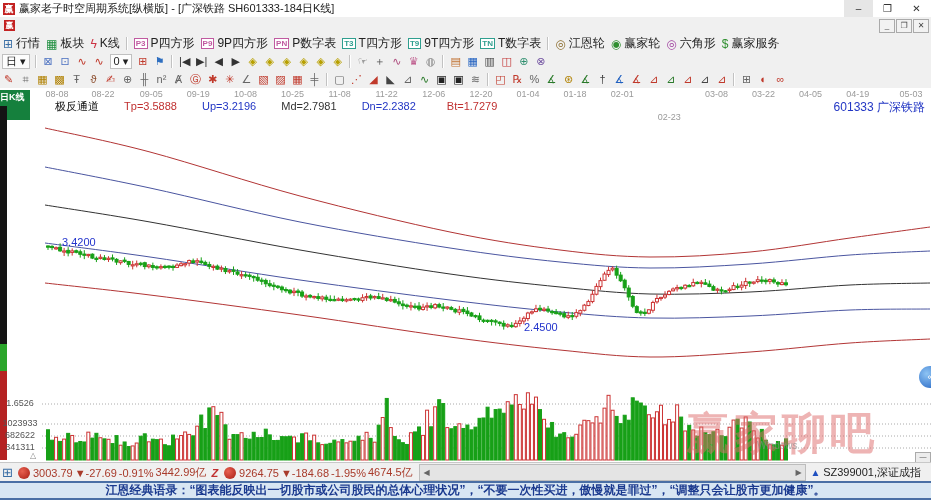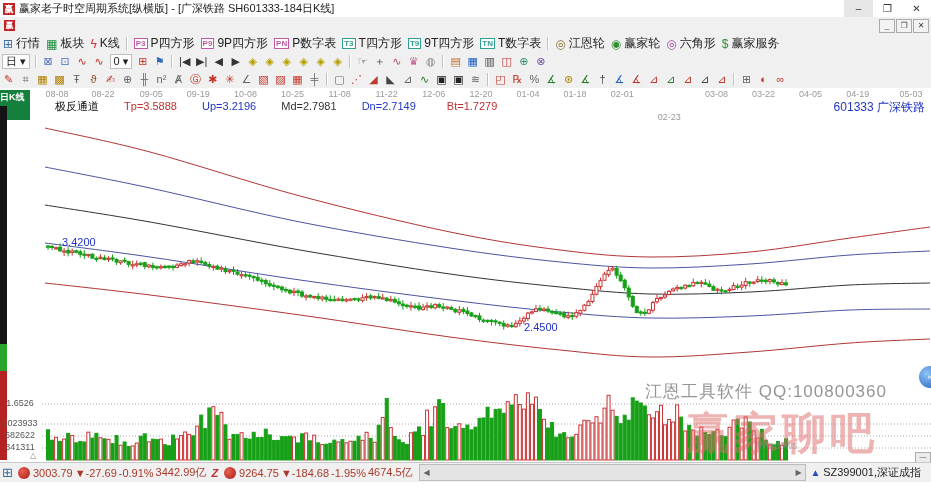--- a/index.html
+++ b/index.html
@@ -820,38 +820,37 @@
     <div class="kmode">日K线</div>
     <div class="gauge" style="top:18px;height:238px;background:#141414;"></div>
     <div class="gauge" style="top:256px;height:27px;background:#2aa52a;"></div>
     <div class="gauge" style="top:283px;height:89px;background:#b52222;"></div>
 
     <div class="ind-row">
       <span style="color:#111;">极反通道</span>
       <span style="color:#c03030;">Tp=3.5888</span>
       <span style="color:#2236c4;">Up=3.2196</span>
       <span style="color:#333;">Md=2.7981</span>
-      <span style="color:#2236c4;">Dn=2.7149</span>
+      <span style="color:#2236c4;">Dn=2.2382</span>
       <span style="color:#c03030;margin-left:6px;">Bt=1.7279</span>
     </div>
 
     <div class="sym">601333 广深铁路</div>
 
     <div id="price-labels">
         <div class="plabel" style="left: 62px; top: 148px;">3.4200</div>
         <div class="plabel" style="left: 524px; top: 233px;">2.4500</div>
       </div>
     <div class="vlabels" id="vol-labels">
         <span style="top: 310px;">1.6526</span>
         <span style="top: 330px;">1023933</span>
         <span style="top: 342px;">682622</span>
         <span style="top: 354px;">341311</span>
       </div>
 
-    <div class="wm-qq">江恩工具软件  QQ:100800360</div>
     <div class="wm-brand">赢家聊吧</div>
     <div class="wm-win">Windows</div>
 
     <div class="side-btn">«</div>
     <div class="mini-collapse">—</div>
     <div class="tri-marker">△</div>
   </div>
 
   <div class="statusbar">
     <span class="st-ico" style="color:#3a6ea5;font-size:13px;">⊞</span>
@@ -866,14 +865,17 @@
     <span class="idx-text">▼-184.68</span>
     <span class="idx-text">-1.95%</span>
     <span class="idx-text">4674.5亿</span>
     <div class="hscroll">
       <span class="hs-btn">◀</span>
       <span class="hs-btn">▶</span>
     </div>
     <span class="st-right"><span class="tri">▲ </span><span>SZ399001,深证成指</span></span>
   </div>
 
+  <div class="quotebar">
+    <span>江恩经典语录：“图表能反映出一切股市或公司股民的总体心理状况”，“不要一次性买进，傲慢就是罪过”，“调整只会让股市更加健康”。</span>
+  </div>
 
 </div>
 
 </body></html>

